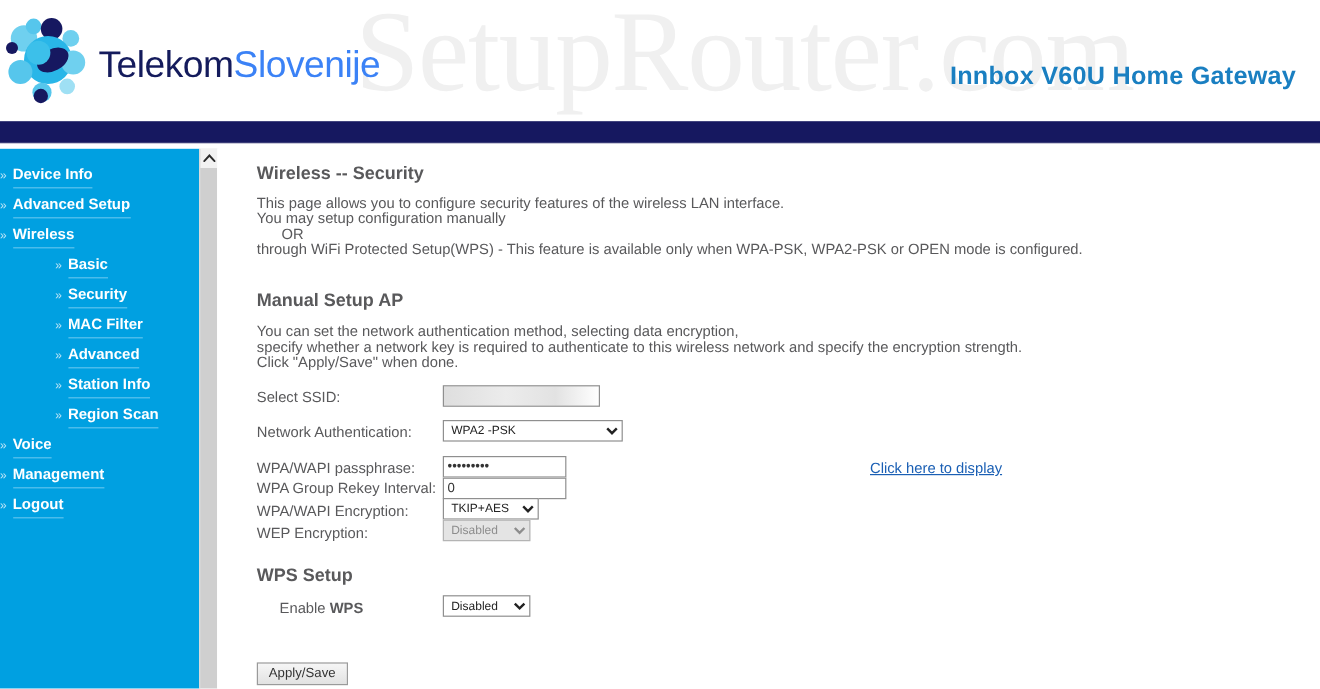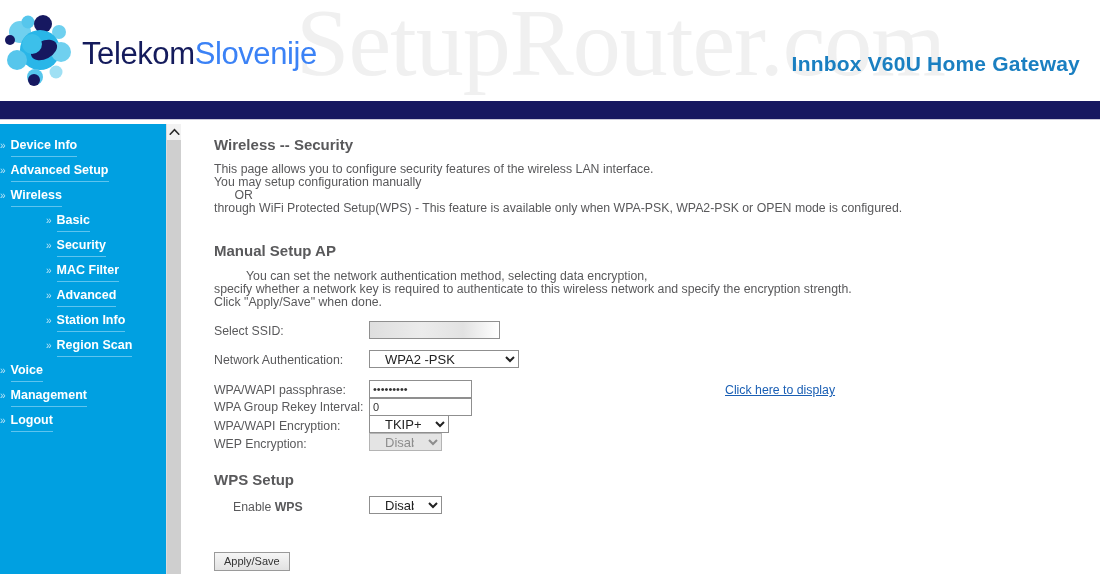--- a/index.html
+++ b/index.html
@@ -160,26 +160,26 @@
   .flabel {
     position: absolute;
     color: #59595b;
     font-size: 12.3px;
     white-space: nowrap;
   }
 
   select.ui-select {
     position: absolute;
     font-family: "Liberation Sans", sans-serif;
-    font-size: 13px;
+    font-size: 10px;
     color: #222;
     background: #ffffff;
     border: 1px solid #8f8f8f;
     height: 18px;
-    padding: 0 11px;
+    padding: 0 2px;
     line-height: 16px;
   }
   select.ui-select.disabled-look {
     background: #e4e4e4;
     color: #8d8d8d;
     border: 1px solid #b4b4b4;
   }
   select.ui-select.redacted {
     background: linear-gradient(90deg, #dedede 0%, #ececec 40%, #e2e2e2 72%, #ffffff 100%);
     color: transparent;
@@ -305,21 +305,21 @@
 
     <div class="sec-title" style="left:33px; top:12px;">Wireless -- Security</div>
 
     <div class="para" style="left:33px; top:39px;">This page allows you to configure security features of the wireless LAN interface.</div>
     <div class="para" style="left:33px; top:52px;">You may setup configuration manually</div>
     <div class="para" style="left:33px; top:65px;">      OR</div>
     <div class="para" style="left:33px; top:78px;">through WiFi Protected Setup(WPS) - This feature is available only when WPA-PSK, WPA2-PSK or OPEN mode is configured.</div>
 
     <div class="sec-title" style="left:33px; top:118px;">Manual Setup AP</div>
 
-    <div class="para" style="left:33px; top:146px;margin-left:32px;">You can set the network authentication method, selecting data encryption,</div>
+    <div class="para" style="left:33px; top:146px;">You can set the network authentication method, selecting data encryption,</div>
     <div class="para" style="left:33px; top:159px;">specify whether a network key is required to authenticate to this wireless network and specify the encryption strength.</div>
     <div class="para" style="left:33px; top:172px;">Click "Apply/Save" when done.</div>
 
     <div class="flabel" style="left:33px; top:200px;">Select SSID:</div>
     <select class="ui-select redacted" style="left:188px; top:197px; width:131px;">
       <option></option>
     </select>
 
     <div class="flabel" style="left:33px; top:229px;">Network Authentication:</div>
     <select class="ui-select" style="left:188px; top:226px; width:150px;">

